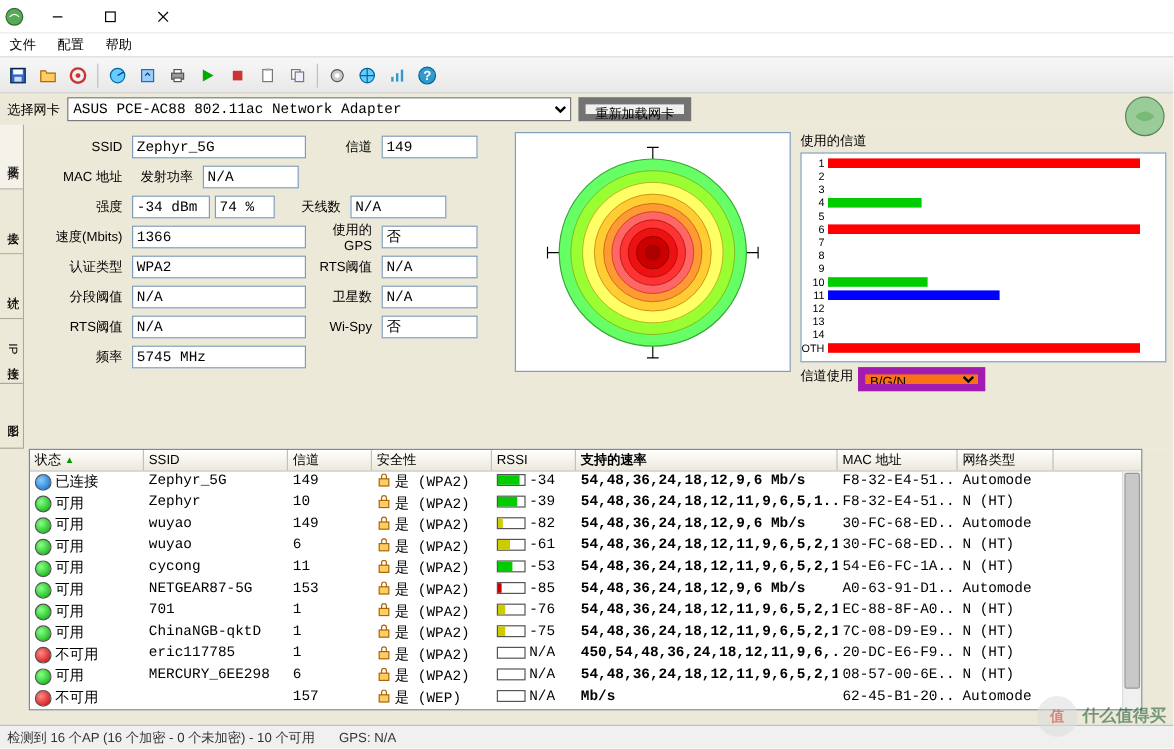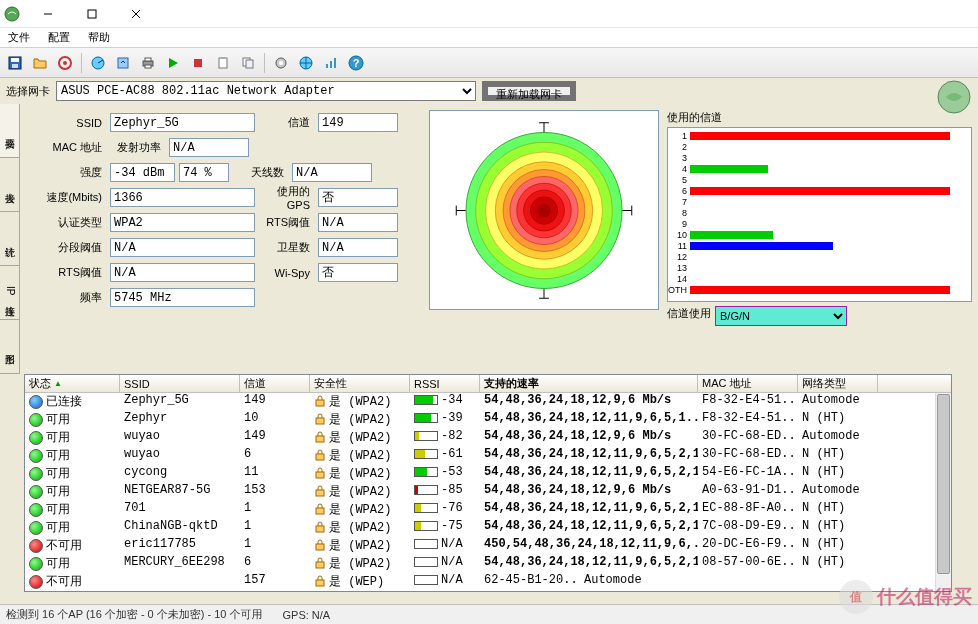--- a/index.html
+++ b/index.html
@@ -51,21 +51,21 @@
 .radar-box{ border:1px solid #7f9db9; background:#fff; height:200px; display:flex; align-items:center; justify-content:center; position:relative;}
 .radar-svg{width:200px;height:195px;}
 
 
 .chan-panel{ flex:1; }
 .chan-box{ border:1px solid #7f9db9; background:#fff; height:175px; padding:2px 2px 2px 0; position:relative;}
 .chan-row{ display:flex; align-items:center; height:11px;}
 .chan-row .num{ width:22px; text-align:right; font-size:9px; padding-right:3px; color:#000;}
 .chan-row .bar{ height:8px; }
 .chan-select-row{ display:flex; align-items:flex-start; margin-top:4px; gap:4px;}
-.chan-select-row select{height:20px; width:132px; background:#5eead4; border:1px solid #a21caf;}
+.chan-select-row select{height:20px; width:106px; background:#f97316; border:6px solid #a21caf;}
 
 
 .list-container{ margin:0 26px 6px 24px; border:1px solid #828790; background:#fff; height:218px; overflow:hidden; position:relative;}
 .list-header{ display:flex; background:linear-gradient(#fff,#ece9d8); border-bottom:1px solid #c0c0c0; height:18px;}
 .list-header .col{ border-right:1px solid #c0c0c0; padding:1px 4px; font-size:11px; display:flex; align-items:center; gap:3px; overflow:hidden; white-space:nowrap;}
 .list-body{}
 .list-row{ display:flex; height:18px; align-items:flex-start;}
 .list-row .cell{ padding:0 4px; font-family:"Courier New",monospace; font-size:12px; white-space:nowrap; overflow:hidden; display:flex; align-items:center; gap:3px;}
 .c0{width:95px;} .c1{width:120px;} .c2{width:70px;} .c3{width:100px;} .c4{width:70px;} .c5{width:218px;font-weight:bold;} .c6{width:100px;} .c7{width:80px;}
 .status-dot{width:14px;height:14px;border-radius:50%;display:inline-block;border:1px solid #555;}
@@ -76,21 +76,21 @@
 .rssi-bar{display:inline-block;width:24px;height:10px;border:1px solid #555;position:relative;}
 .rssi-fill{position:absolute;left:0;top:0;bottom:0;}
 .sort-arrow{color:#090;font-size:8px;}
 
 
 .statusbar{ position:absolute; bottom:0; left:0; right:0; height:20px; background:#f0f0f0; border-top:1px solid #c0c0c0; display:flex; align-items:center; padding:0 6px; gap:20px; color:#333;}
 
 
 .watermark{ position:absolute; right:6px; bottom:10px; opacity:.55; display:flex; align-items:center; gap:4px; }
 .watermark .wm-circle{width:34px;height:34px;border-radius:50%;background:#ddd;display:flex;align-items:center;justify-content:center;color:#c33;font-size:12px;font-weight:bold;}
-.watermark .wm-text{color:#be185d;font-size:19px;font-weight:bold;}
+.watermark .wm-text{color:#14532d;font-size:14px;font-weight:bold;}
 
 
 .vscroll{position:absolute;right:0;top:18px;bottom:0;width:16px;background:#f0f0f0;border-left:1px solid #ddd;}
 .vscroll .thumb{background:#c8c8c8;border:1px solid #999;border-radius:2px;margin:1px;height:180px;}
 </style>
 </head>
 <body>
 
 <div class="titlebar">
   <svg class="app-icon" viewBox="0 0 16 16">
@@ -549,20 +549,21 @@
         </div>
         <div class="list-row">
           <div class="cell c0"><span class="status-dot sd-red"></span>不可用</div>
           <div class="cell c1"></div>
           <div class="cell c2">157</div>
           <div class="cell c3"><span><svg class="lock-icon" viewBox="0 0 12 12">
                 <rect x="2" y="5" width="8" height="6" fill="#fc6" stroke="#a60"></rect>
                 <path d="M4 5V3a2 2 0 014 0v2" fill="none" stroke="#a60"></path>
               </svg></span>是 (WEP)</div>
           <div class="cell c4"><span class="rssi-bar"></span> N/A</div>
+          <div class="cell c5">   Mb/s</div>
           <div class="cell c6">62-45-B1-20...</div>
           <div class="cell c7">Automode</div>
         </div>
       </div>
   <div class="vscroll">
         <div class="thumb"></div>
       </div>
 </div>
 </div>
 

